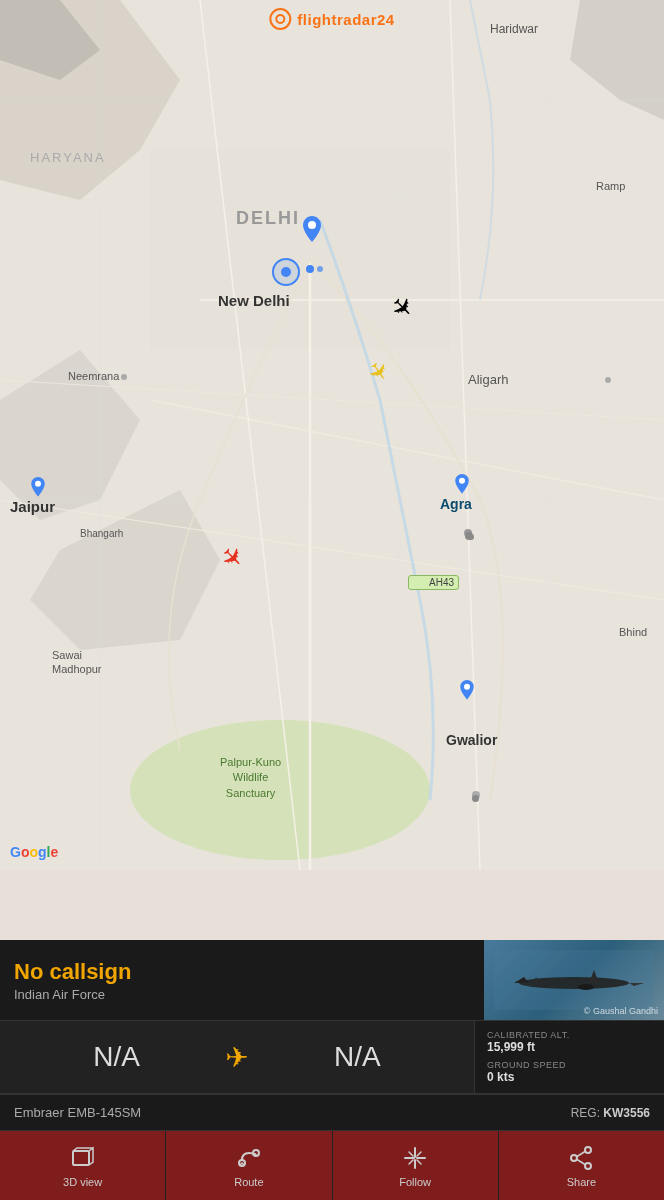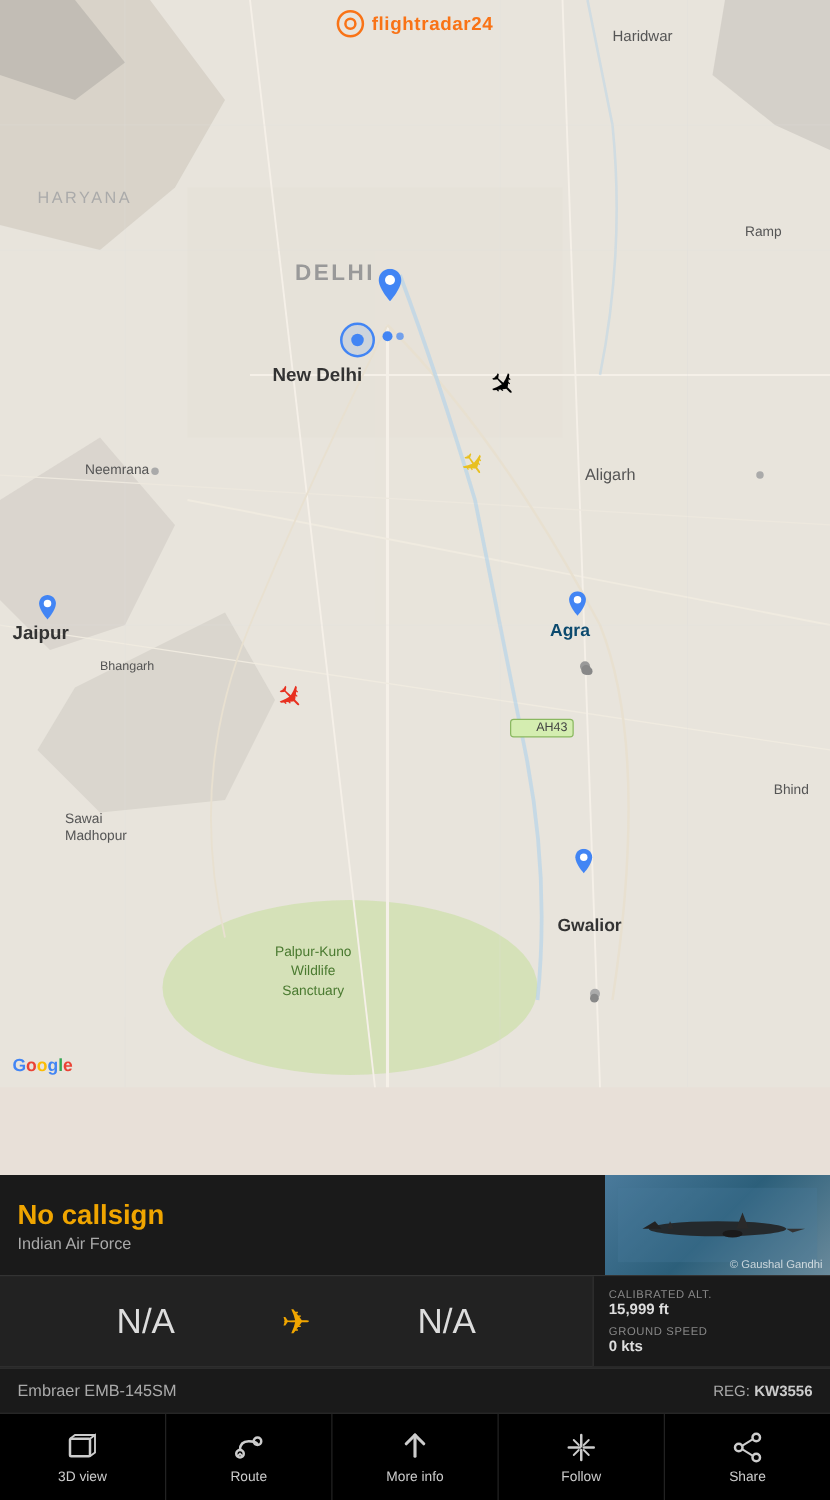--- a/index.html
+++ b/index.html
@@ -201,21 +201,21 @@
     #aircraft-reg {
       font-size: 12px;
       color: #aaa;
       padding-left: 29px;
     }
 
     
     #bottom-nav {
       display: flex;
       height: 70px;
-      background: #000000;
+      background: #7f1d1d;
       border-top: 1px solid #333;
     }
 
     .nav-item {
       flex: 1;
       display: flex;
       flex-direction: column;
       align-items: center;
       justify-content: center;
       gap: 4px;
@@ -469,29 +469,20 @@
         <svg width="26" height="26" viewBox="0 0 26 26" xmlns="http://www.w3.org/2000/svg">
           <circle cx="6" cy="18" r="3" fill="none" stroke="#ccc" stroke-width="2"></circle>
           <circle cx="20" cy="8" r="3" fill="none" stroke="#ccc" stroke-width="2"></circle>
           <path d="M6,15 Q6,8 13,8 Q20,8 20,11" fill="none" stroke="#ccc" stroke-width="2"></path>
           <path d="M8,20 L6,18 L4,20" fill="none" stroke="#ccc" stroke-width="1.5"></path>
         </svg>
       </div>
       <span class="nav-label">Route</span>
     </div>
 
-    <div class="nav-item">
-      <div style="width:28px;height:28px;display:flex;align-items:center;justify-content:center;">
-        <svg width="26" height="26" viewBox="0 0 26 26" xmlns="http://www.w3.org/2000/svg">
-          <path d="M13,3 L13,20" stroke="#ccc" stroke-width="2.5" stroke-linecap="round"></path>
-          <path d="M6,10 L13,3 L20,10" fill="none" stroke="#ccc" stroke-width="2.5" stroke-linecap="round" stroke-linejoin="round"></path>
-        </svg>
-      </div>
-      <span class="nav-label">More info</span>
-    </div>
 
     <div class="nav-item">
       <div style="width:28px;height:28px;display:flex;align-items:center;justify-content:center;">
         <svg width="26" height="26" viewBox="0 0 26 26" xmlns="http://www.w3.org/2000/svg">
           <path d="M3,13 L12,13 M15,13 L23,13" stroke="#ccc" stroke-width="2" stroke-linecap="round"></path>
           <path d="M13,3 L13,12 M13,15 L13,23" stroke="#ccc" stroke-width="2" stroke-linecap="round"></path>
           <path d="M7,7 L11,11 M15,15 L19,19" stroke="#ccc" stroke-width="1.5" stroke-linecap="round"></path>
           <path d="M19,7 L15,11 M11,15 L7,19" stroke="#ccc" stroke-width="1.5" stroke-linecap="round"></path>
         </svg>
       </div>

